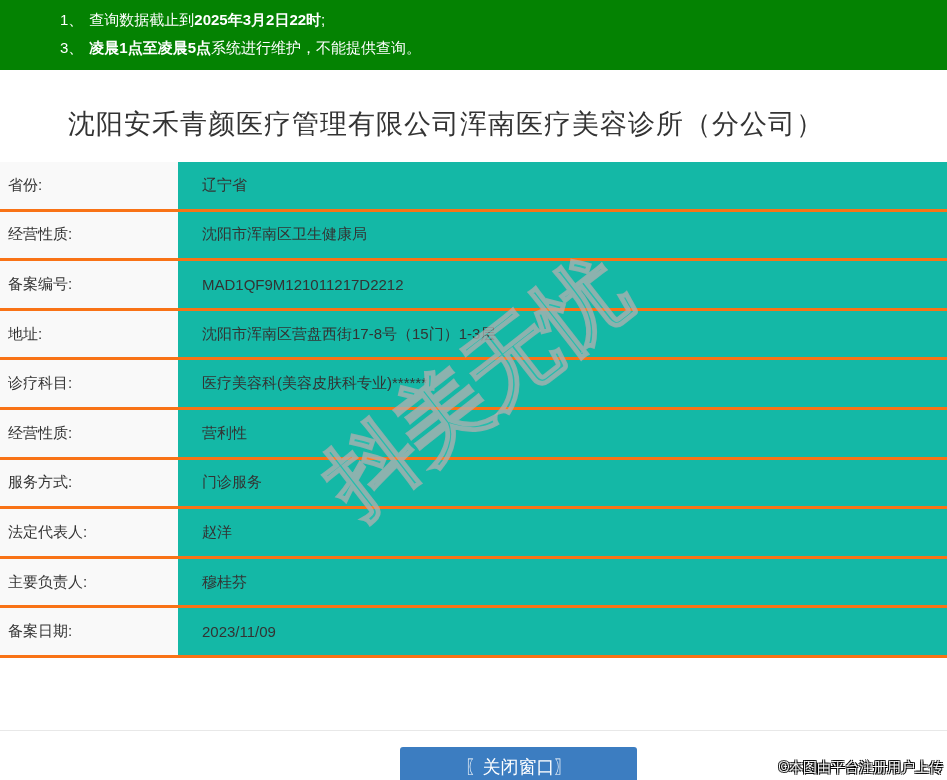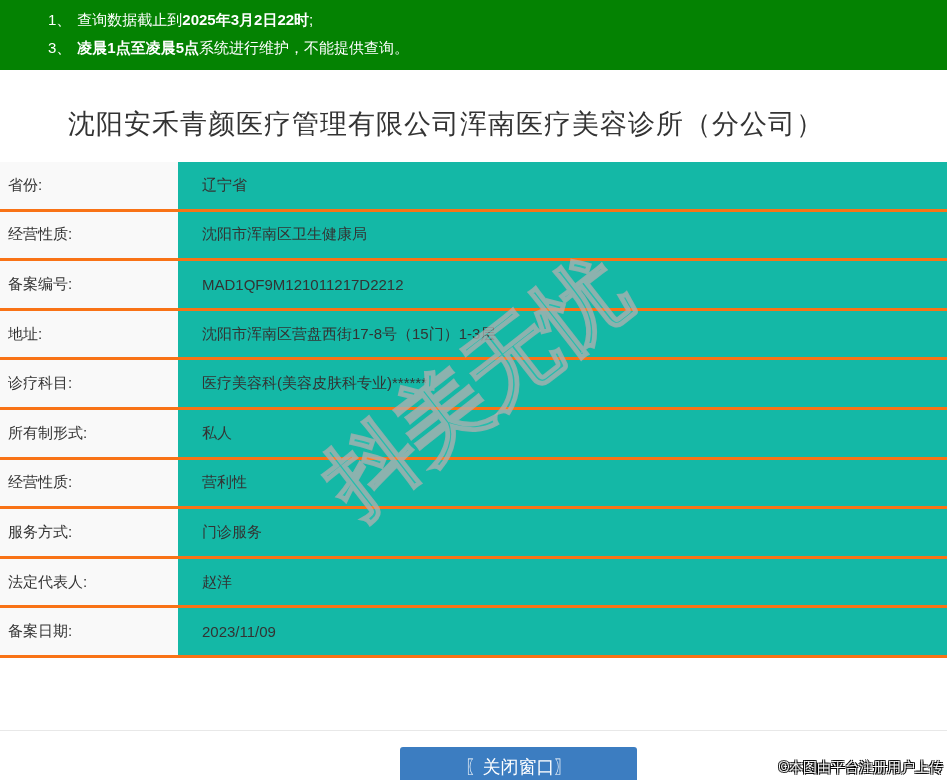--- a/index.html
+++ b/index.html
@@ -11,21 +11,21 @@
   }
   
   .notice-bar{
     background:#048202;
     color:#ffffff;
     padding:6px 0 8px 0;
   }
   .notice-line{
     font-size:15px;
     line-height:28px;
-    padding-left:48px;
+    padding-left:60px;
     white-space:nowrap;
   }
   .notice-line b{font-weight:bold;}
   .notice-num{margin-right:6px;}
   
   .page-title{
     margin:36px 0 20px 68px;
     font-size:27px;
     font-weight:400;
     color:#333;
@@ -127,34 +127,34 @@
     </tr>
     <tr>
       <td class="cell-label">地址:</td>
       <td class="cell-value">沈阳市浑南区营盘西街17-8号（15门）1-3层</td>
     </tr>
     <tr>
       <td class="cell-label">诊疗科目:</td>
       <td class="cell-value">医疗美容科(美容皮肤科专业)******</td>
     </tr>
     <tr>
-      <td class="cell-label">所有制形式:</td>
-      <td class="cell-value">私人</td>
-    </tr>
-    <tr>
       <td class="cell-label">经营性质:</td>
       <td class="cell-value">营利性</td>
     </tr>
     <tr>
       <td class="cell-label">服务方式:</td>
       <td class="cell-value">门诊服务</td>
     </tr>
     <tr>
       <td class="cell-label">法定代表人:</td>
       <td class="cell-value">赵洋</td>
+    </tr>
+    <tr>
+      <td class="cell-label">主要负责人:</td>
+      <td class="cell-value">穆桂芬</td>
     </tr>
     <tr>
       <td class="cell-label">备案日期:</td>
       <td class="cell-value">2023/11/09</td>
     </tr>
   </tbody>
 </table>
 
 <div class="footer-sep"></div>
 <button class="close-button">〖关闭窗口〗</button>

